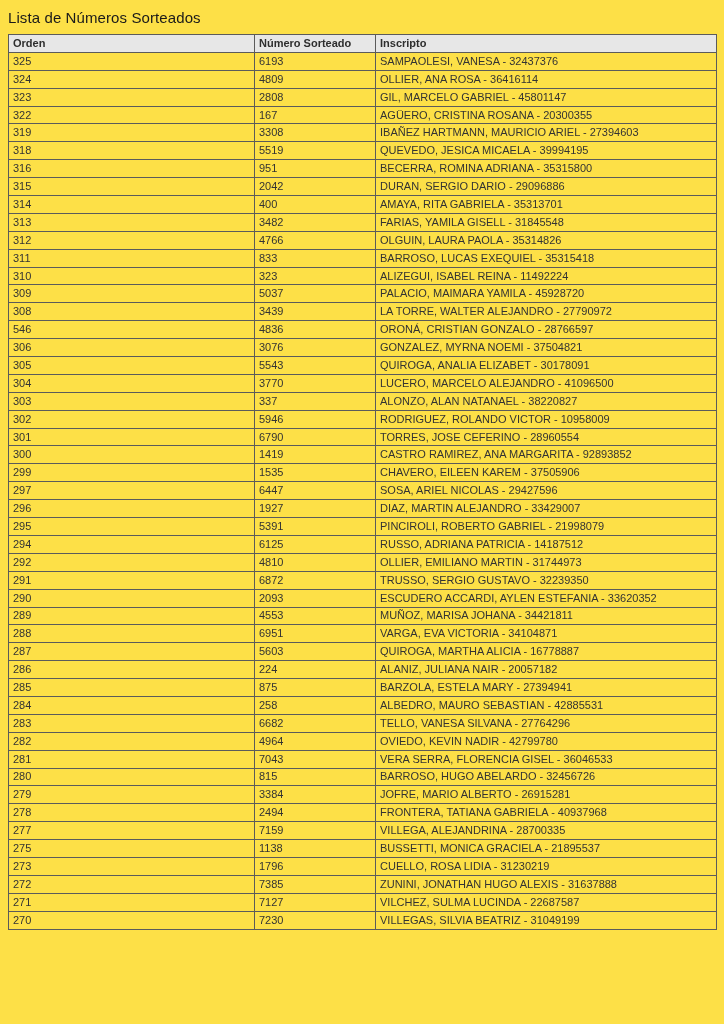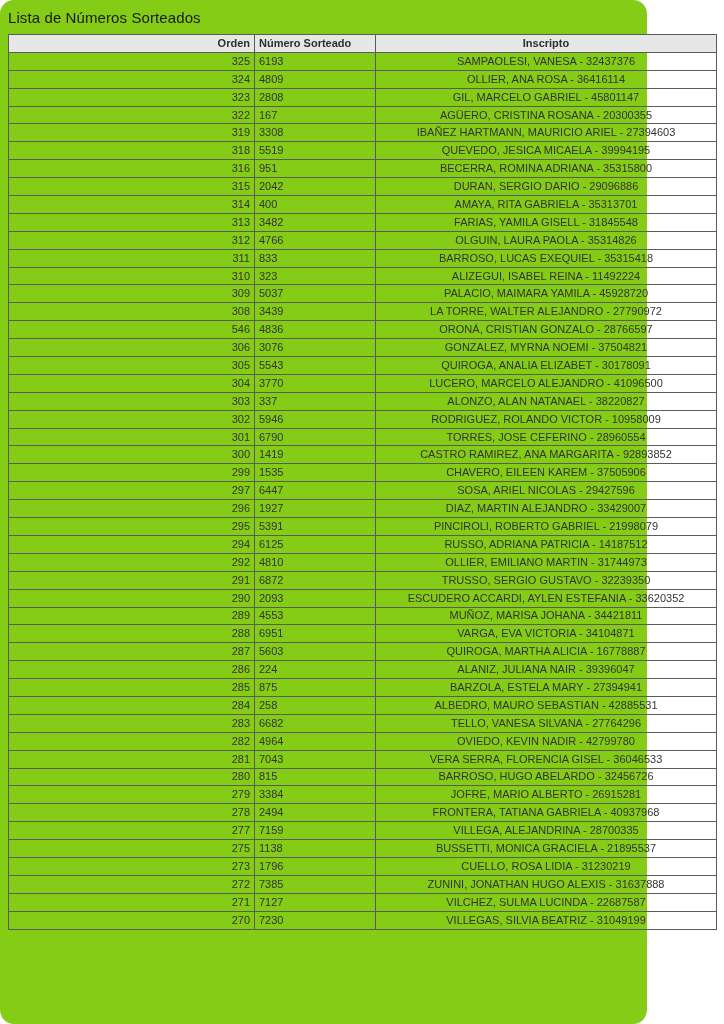--- a/index.html
+++ b/index.html
@@ -5,25 +5,24 @@
   html, body {
     margin: 0;
     padding: 0;
     background: #ffffff;
     width: 724px;
     height: 1024px;
     font-family: "Liberation Sans", sans-serif;
   }
   .page {
     box-sizing: border-box;
-    width: 647px;
+    width: 724px;
     height: 1024px;
     padding: 9px 8px 0 8px;
-    background: #84cc16;
-    border-radius: 14px;
+    background: #fde047;
   }
   .page-title {
     font-size: 15px;
     font-weight: 400;
     color: #1a1a1a;
     margin: 0 0 8px 0;
     letter-spacing: 0.1px;
   }
   table.sorteo {
     border-collapse: collapse;
@@ -40,23 +39,23 @@
     overflow: hidden;
     white-space: nowrap;
     box-sizing: border-box;
     line-height: 1;
   }
   table.sorteo th {
     background: #e7e7e7;
     font-weight: 700;
     color: #2e2e2e;
   }
-  .col-orden   { width: 246px; text-align: right; }
+  .col-orden   { width: 246px; text-align: left; }
   .col-numero  { width: 121px; text-align: left; }
-  .col-inscripto { width: 341px; text-align: center; }
+  .col-inscripto { width: 341px; text-align: left; }
 </style>
 </head>
 <body>
 
 <div class="page">
   <h1 class="page-title">Lista de Números Sorteados</h1>
 
   <table class="sorteo">
     <thead>
       <tr>
@@ -232,21 +231,21 @@
           <td class="col-inscripto">VARGA, EVA VICTORIA - 34104871</td>
         </tr>
         <tr>
           <td class="col-orden">287</td>
           <td class="col-numero">5603</td>
           <td class="col-inscripto">QUIROGA, MARTHA ALICIA - 16778887</td>
         </tr>
         <tr>
           <td class="col-orden">286</td>
           <td class="col-numero">224</td>
-          <td class="col-inscripto">ALANIZ, JULIANA NAIR - 39396047</td>
+          <td class="col-inscripto">ALANIZ, JULIANA NAIR - 20057182</td>
         </tr>
         <tr>
           <td class="col-orden">285</td>
           <td class="col-numero">875</td>
           <td class="col-inscripto">BARZOLA, ESTELA MARY - 27394941</td>
         </tr>
         <tr>
           <td class="col-orden">284</td>
           <td class="col-numero">258</td>
           <td class="col-inscripto">ALBEDRO, MAURO SEBASTIAN - 42885531</td>

